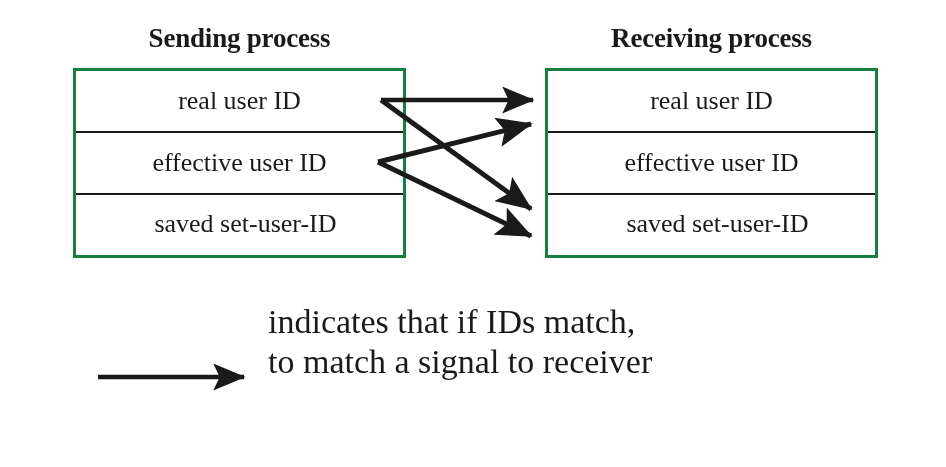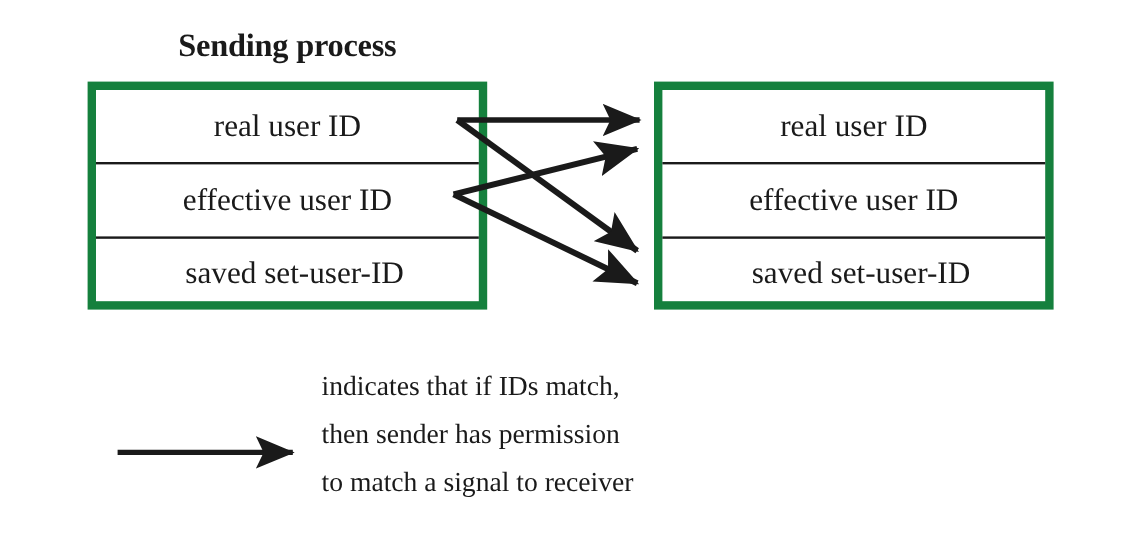--- a/index.html
+++ b/index.html
@@ -34,21 +34,21 @@
     letter-spacing: -0.2px;
     white-space: nowrap;
   }
   #title-sending  { left: 73px;  top: 21px; width: 333px; }
   #title-receiving{ left: 545px; top: 21px; width: 333px; }
 
   
   .process-box {
     position: absolute;
     box-sizing: border-box;
-    border: 7px solid #15803d;
+    border: 3px solid #15803d;
     background: #ffffff;
     top: 68px;
     height: 190px;
   }
   #box-sending   { left: 73px;  width: 333px; }
   #box-receiving { left: 545px; width: 333px; }
 
   .id-row {
     box-sizing: border-box;
     height: 62px;
@@ -85,33 +85,34 @@
     left: 92px;
     top: 66px;
     width: 170px;
     height: 30px;
   }
   #legend-text {
     position: absolute;
     left: 268px;
     top: 6px;
     width: 520px;
-    font-size: 23px;
+    font-size: 34px;
     line-height: 40px;
     white-space: nowrap;
   }
   .legend-line { display: block; }
 </style>
 </head>
 <body>
 
 <div id="diagram-root">
 
   <div class="process-title" id="title-sending">Sending process</div>
 
+  <div class="process-title" id="title-receiving">Receiving process</div>
 
   <div class="process-box" id="box-sending">
     <div class="id-row">real user ID</div>
     <div class="id-row">effective user ID</div>
     <div class="id-row last">saved set-user-ID</div>
   </div>
 
   <div class="process-box" id="box-receiving">
     <div class="id-row">real user ID</div>
     <div class="id-row">effective user ID</div>
@@ -140,18 +141,17 @@
       <defs>
         <marker id="head2" viewBox="0 0 12 10" refX="11.4" refY="5" markerWidth="7.2" markerHeight="6" orient="auto-start-reverse" markerUnits="strokeWidth">
           <path d="M 0 0 L 12 5 L 0 10 L 2.4 5 Z" fill="#1a1a1a"></path>
         </marker>
       </defs>
       <line x1="6" y1="15" x2="152" y2="15" stroke="#1a1a1a" stroke-width="4.5" marker-end="url(#head2)"></line>
     </svg>
 
     <div id="legend-text">
       <span class="legend-line">indicates that if IDs match,</span>
-      <span class="legend-line">then sender has permission</span>
       <span class="legend-line">to match a signal to receiver</span>
     </div>
   </div>
 
 </div>
 
 </body></html>

